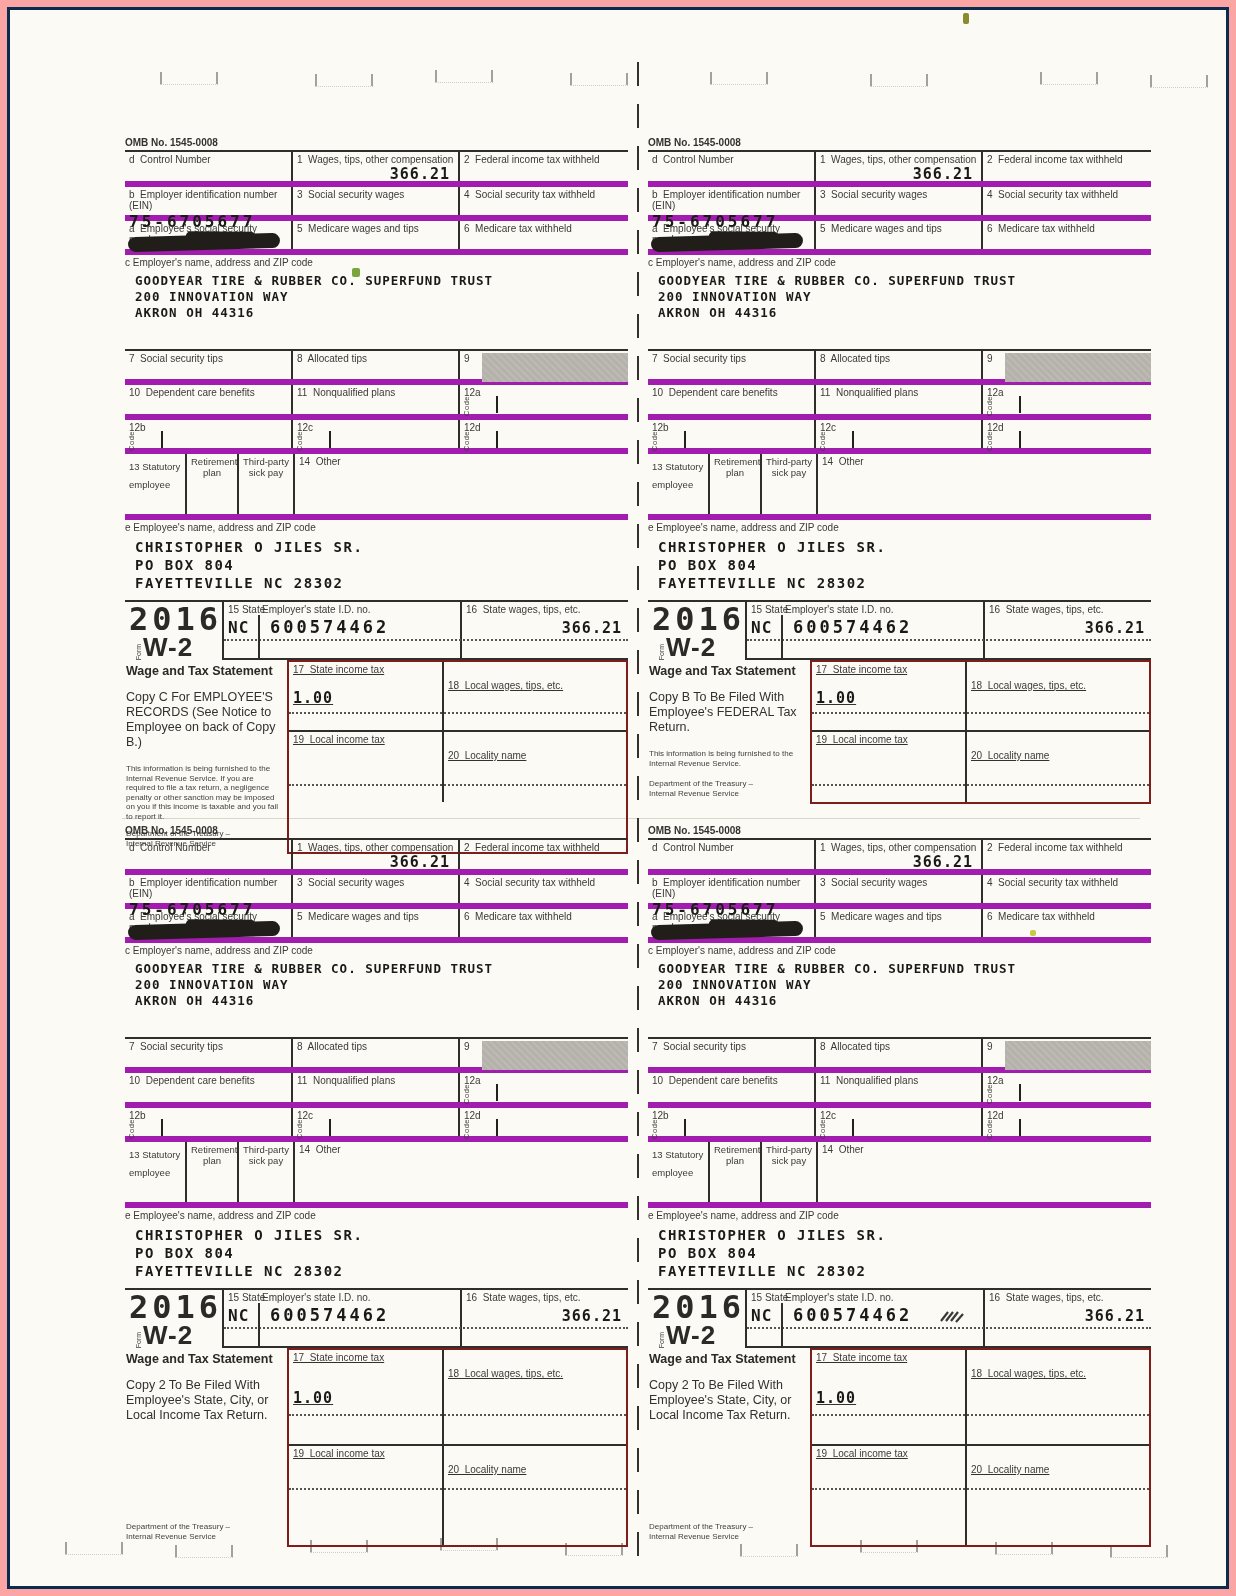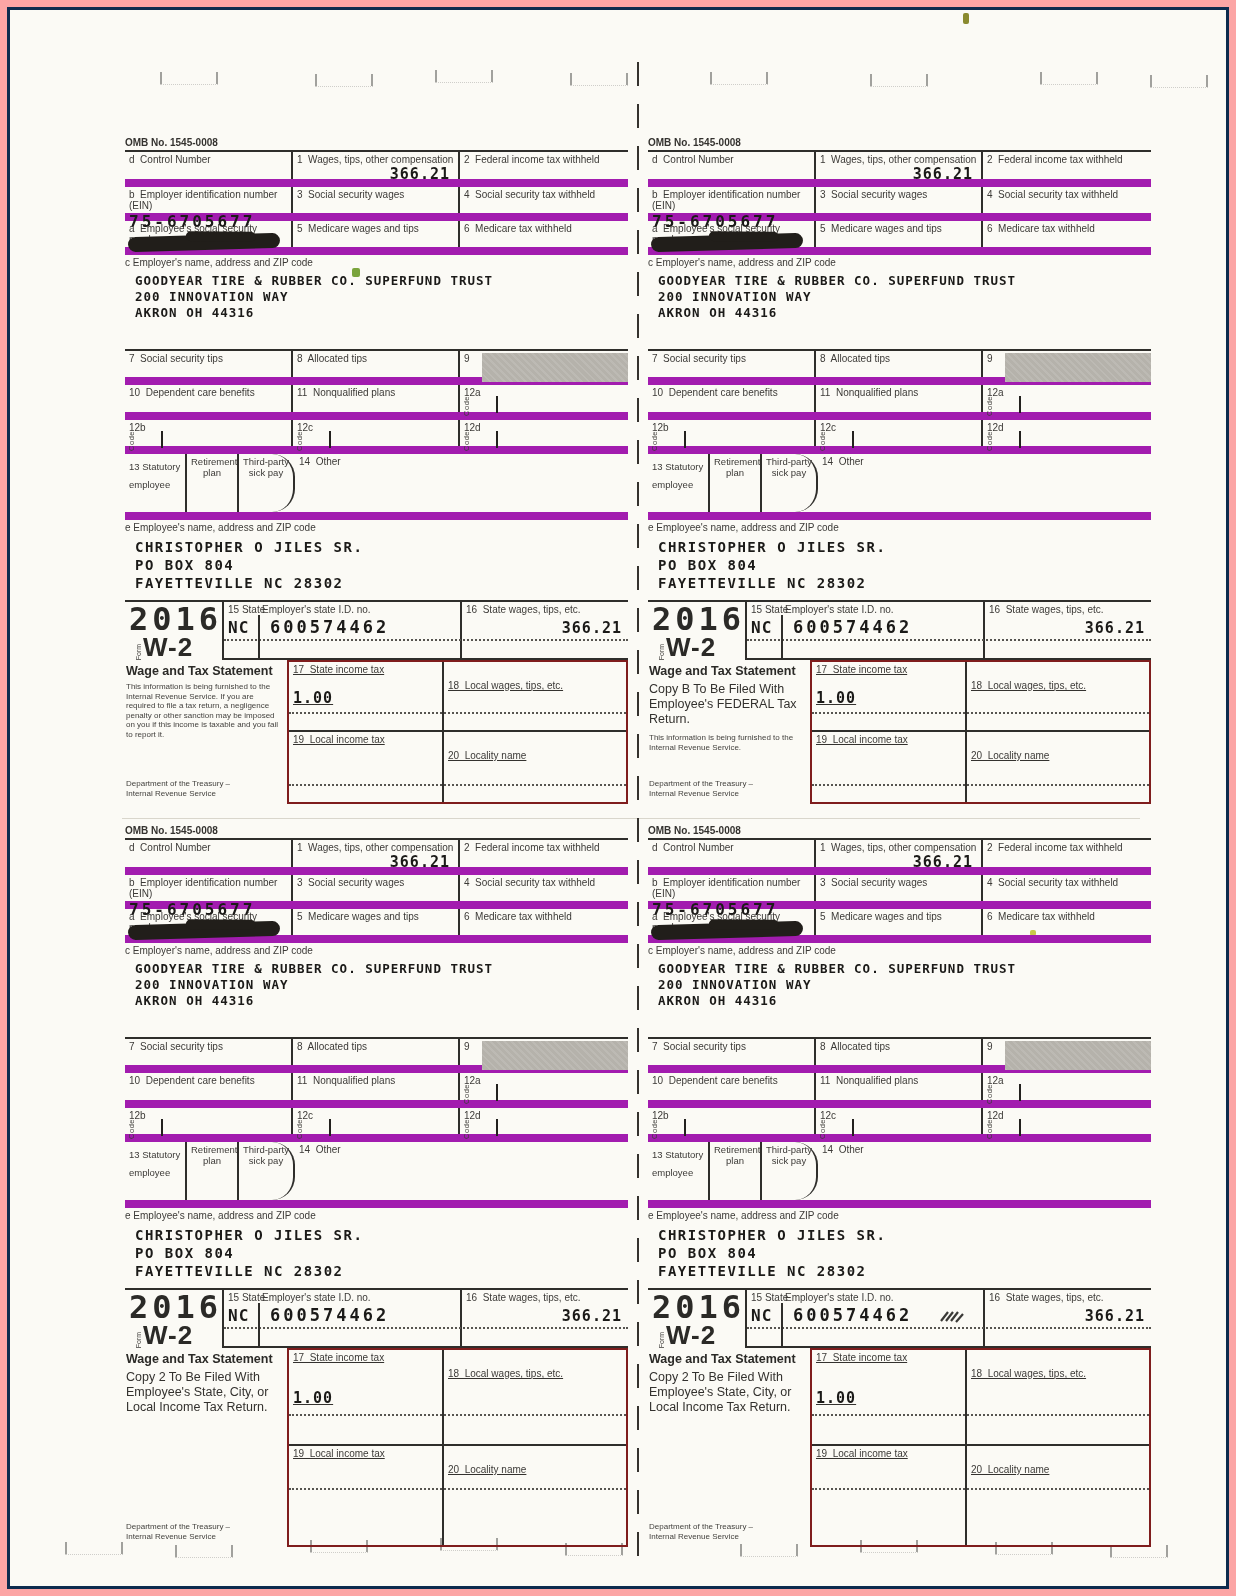--- a/index.html
+++ b/index.html
@@ -39,21 +39,21 @@
     column-gap: 20px; row-gap: 25px;
   }
   .w2 { position: relative; width: 503px; height: 100%; color: #34322f; }
 
   .lbl { font-size: 10px; color: #3c3a37; white-space: pre-wrap; display:block; line-height: 11px; }
   .val { font-family: "DejaVu Sans Mono", monospace; font-weight: bold; color: #1b1a18; display:block; }
 
   .omb { font-size: 10px; font-weight: bold; height: 13px; }
 
   .tbl { border-top: 2px solid #2f2e2b; }
-  .trow { display: flex; border-bottom: 8px solid #a21caf; position: relative; }
+  .trow { display: flex; border-bottom: 6px solid #a21caf; position: relative; }
   .cell { position: relative; padding: 2px 4px; }
   .cw1 { width: 168px; border-right: 2px solid #2f2e2b; }
   .cw2 { width: 167px; border-right: 2px solid #2f2e2b; }
   .cw3 { flex: 1; }
 
   .val-r { text-align: right; font-size: 15px; letter-spacing: 1px; padding-right: 4px; }
   .ein  { font-size: 16px; letter-spacing: 3px; margin-top: 1px; }
 
   .redact { position: absolute; left: 3px; top: 14px; width: 152px; height: 15px;
             background: #211e1a; border-radius: 8px; transform: rotate(-1.6deg); }
@@ -71,21 +71,21 @@
 
   .rowA { height: 34px; } .rowB { height: 35px; } .rowC { height: 34px; } .rowD { height: 66px; }
   .shade { position: absolute; left: 22px; top: 2px; right: 0; height: 29px;
            background: #b5b2ab;
            background-image: repeating-linear-gradient(45deg, rgba(255,255,255,.10) 0 2px, transparent 2px 5px); }
   .code-vert { position: absolute; left: 2px; top: 11px; writing-mode: vertical-rl;
                transform: rotate(180deg); font-size: 7.5px; color: #3c3a37; letter-spacing: .5px; }
   .tick { position: absolute; left: 36px; top: 11px; width: 2px; height: 17px; background: #23211e; }
   .chk1 { width: 62px; border-right: 2px solid #2f2e2b; }
   .chk2 { width: 52px; border-right: 2px solid #2f2e2b; }
-  .chk3 { width: 56px; border-right: 2px solid #2f2e2b; border-radius: 23px; }
+  .chk3 { width: 56px; border-right: 2px solid #2f2e2b; }
   .lbl13 { font-size: 9.5px; white-space: pre-line; line-height: 11px; color:#3c3a37; }
   .chk2 .lbl13, .chk3 .lbl13 { text-align: center; display:block; }
 
   
   .state-flex { display: flex; border-top: 2px solid #2f2e2b; height: 60px; }
   .yearblk { width: 97px; padding: 2px 16px 0 4px; }
   .year { font-family: "DejaVu Sans Mono", monospace; font-weight: bold; font-size: 32px;
           letter-spacing: 4px; line-height: 30px; color: #2b2a27; }
   .formrow { display: flex; align-items: flex-end; margin-top: -2px; }
   .form-word { writing-mode: vertical-rl; transform: rotate(180deg); font-size: 7px; color:#3c3a37; margin: 0 1px 3px 6px; }
@@ -101,21 +101,21 @@
   .id-row { display: flex; align-items: flex-end; margin-top: 2px; padding-left: 8px; }
   .id-val { font-size: 17px; letter-spacing: 3px; }
   .st-16 .val { font-size: 15px; letter-spacing: 1px; text-align: right; margin-top: 4px; padding-right: 2px; }
   .st-dotted { position: absolute; left: 0; right: 0; top: 37px; border-top: 2px dotted #565450; }
   .pen { display: none; margin: 0 0 2px 26px; }
   .tall-stmt .pen.enabled, .pen.enabled { display: inline-block; }
   .pen { }
   
   
   .stmt-flex { display: flex; }
-  .stmt-left { width: 162px; display: flex; flex-direction: column; padding: 4px 6px 2px 1px; }
+  .stmt-left { width: 162px; display: flex; flex-direction: column; padding: 4px 6px 2px 1px; gap: 8px; }
   .stmt-title { font-size: 12.5px; font-weight: bold; color: #2b2a27; margin-bottom: 4px; }
   .copy-text { font-size: 12.5px; line-height: 15px; color: #33312e; margin-bottom: 6px; }
   .notice { font-size: 8px; line-height: 9.5px; color: #44423f; }
   .dept { margin-top: auto; font-size: 8px; line-height: 9.5px; color: #44423f;
           white-space: pre-line; padding-bottom: 4px; }
   .stmt-tbl { flex: 1; border: 2px solid #7f1d1d; text-decoration: underline; }
   .stmt-row { display: flex; height: 70px; position: relative; }
   .stmt-row.r1 { border-bottom: 2px solid #2f2e2b; }
   .s-l { width: 155px; border-right: 2px solid #2f2e2b; position: relative; padding: 2px 4px; }
   .s-r { flex: 1; position: relative; padding: 18px 4px; border-radius: 29px; }
@@ -312,20 +312,21 @@
           <span class="lbl">16  State wages, tips, etc.</span>
           <span class="val">366.21</span>
         </div>
         <div class="st-dotted"></div>
       </div>
     </div>
 
     <div class="stmt-flex">
       <div class="stmt-left">
         <div class="stmt-title">Wage and Tax Statement</div>
+        <div class="copy-text">Copy C For EMPLOYEE'S RECORDS (See Notice to Employee on back of Copy B.)</div>
         <div class="notice">This information is being furnished to the Internal Revenue Service. If you are required to file a tax return, a negligence penalty or other sanction may be imposed on you if this income is taxable and you fail to report it.</div>
         <div class="dept">Department of the Treasury –
 Internal Revenue Service</div>
       </div>
       <div class="stmt-tbl">
         <div class="stmt-row r1">
           <div class="s-l">
             <span class="lbl">17  State income tax</span>
             <span class="val v17">1.00</span>
             <div class="dot dot1"></div>

